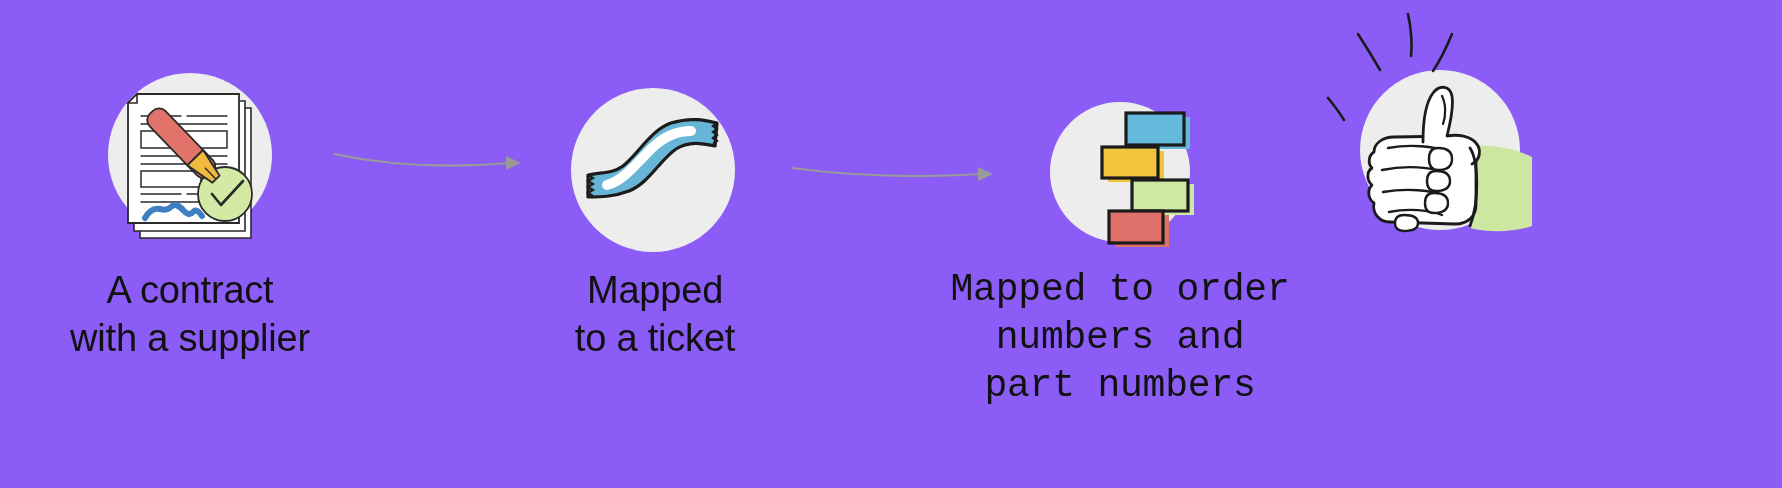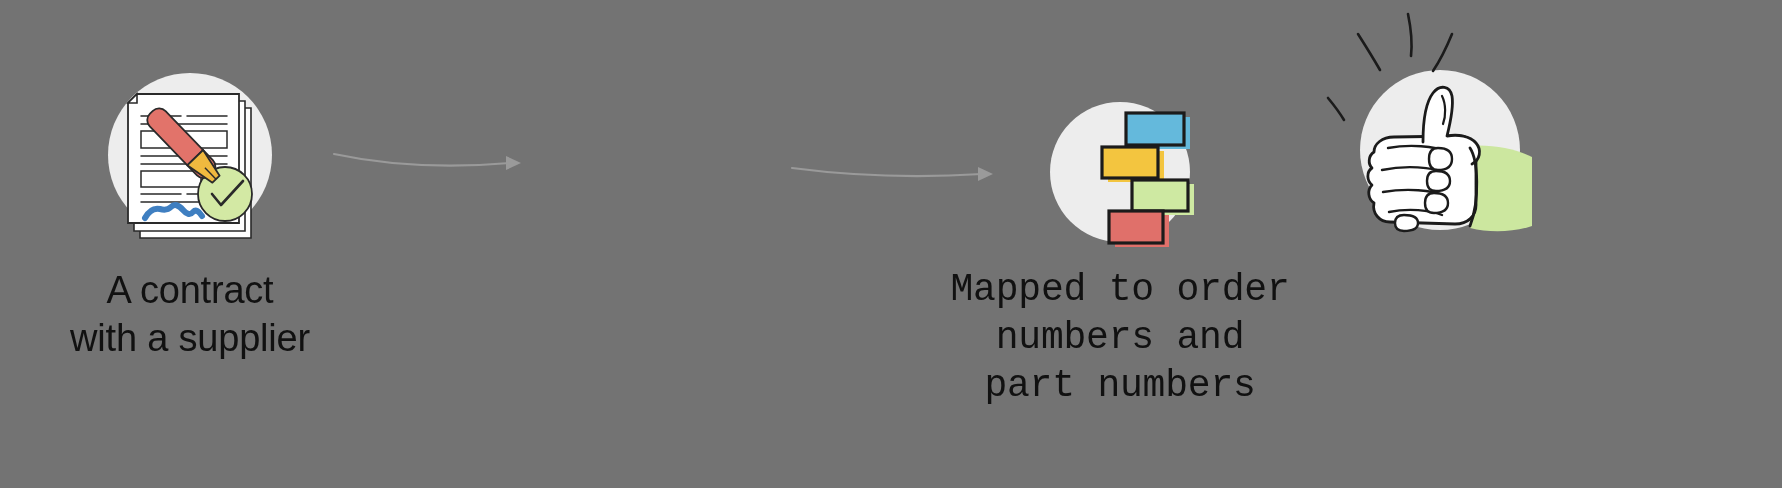--- a/index.html
+++ b/index.html
@@ -8,21 +8,21 @@
     background: #ffffff;
   }
   body {
     font-family: "Liberation Sans", sans-serif;
     -webkit-font-smoothing: antialiased;
   }
   #stage {
     position: relative;
     width: 1782px;
     height: 488px;
-    background: #737373;
+    background: #8b5cf6;
     overflow: hidden;
   }
 
   .step {
     position: absolute;
     top: 0;
     height: 488px;
   }
 
   .icon-wrap {
@@ -116,20 +116,45 @@
 with a supplier</div>
   </div>
 
   <div class="arrow" id="arrow-1">
     <svg viewBox="0 0 205 60" width="205" height="60" xmlns="http://www.w3.org/2000/svg">
       <path d="M4 24 C 60 36, 120 38, 180 33" fill="none" stroke="#9a9a9a" stroke-width="2.2" stroke-linecap="round"></path>
       <path d="M176 26 L191 33 L176 40 Z" fill="#9a9a9a"></path>
     </svg>
   </div>
 
+  <div class="step" id="step-2">
+    <div class="icon-wrap">
+      <svg viewBox="0 0 300 265" width="300" height="265" xmlns="http://www.w3.org/2000/svg">
+        <circle cx="148" cy="170" r="82" fill="#ededed"></circle>
+
+        <path d="M83 175
+                 C 96 172, 107 174, 118 166
+                 C 134 153, 146 130, 166 123
+                 C 186 117, 199 120, 212 123
+                 L 210 146
+                 C 196 143, 184 141, 171 149
+                 C 155 160, 144 183, 124 191
+                 C 108 197, 95 197, 83 197
+                 Z" fill="#67b6d8" stroke="#1b1b1b" stroke-width="3.2" stroke-linejoin="round"></path>
+
+        <path d="M83 175 l5 3 l-5 3 l5 3 l-5 3 l5 3 l-5 3 l5 3" fill="none" stroke="#1b1b1b" stroke-width="2.2"></path>
+
+        <path d="M212 123 l-4 3 l4 3 l-4 3 l4 3 l-4 3 l4 3 l-4 3" fill="none" stroke="#1b1b1b" stroke-width="2.2"></path>
+
+        <path d="M102 185 C 118 181, 132 163, 146 149 C 158 137, 172 131, 186 131" fill="none" stroke="#ffffff" stroke-width="10" stroke-linecap="round"></path>
+      </svg>
+    </div>
+    <div class="step-label" id="label-2">Mapped
+to a ticket</div>
+  </div>
 
   <div class="arrow" id="arrow-2">
     <svg viewBox="0 0 220 60" width="220" height="60" xmlns="http://www.w3.org/2000/svg">
       <path d="M4 26 C 65 34, 130 36, 194 32" fill="none" stroke="#9a9a9a" stroke-width="2.2" stroke-linecap="round"></path>
       <path d="M190 25 L205 32 L190 39 Z" fill="#9a9a9a"></path>
     </svg>
   </div>
 
   <div class="step" id="step-3">
     <div class="icon-wrap">

